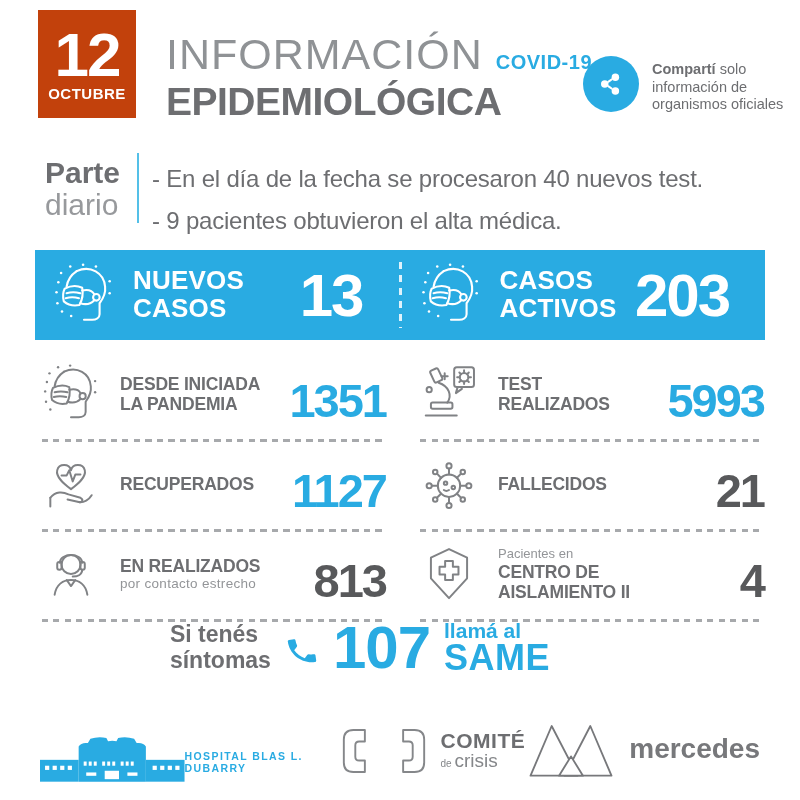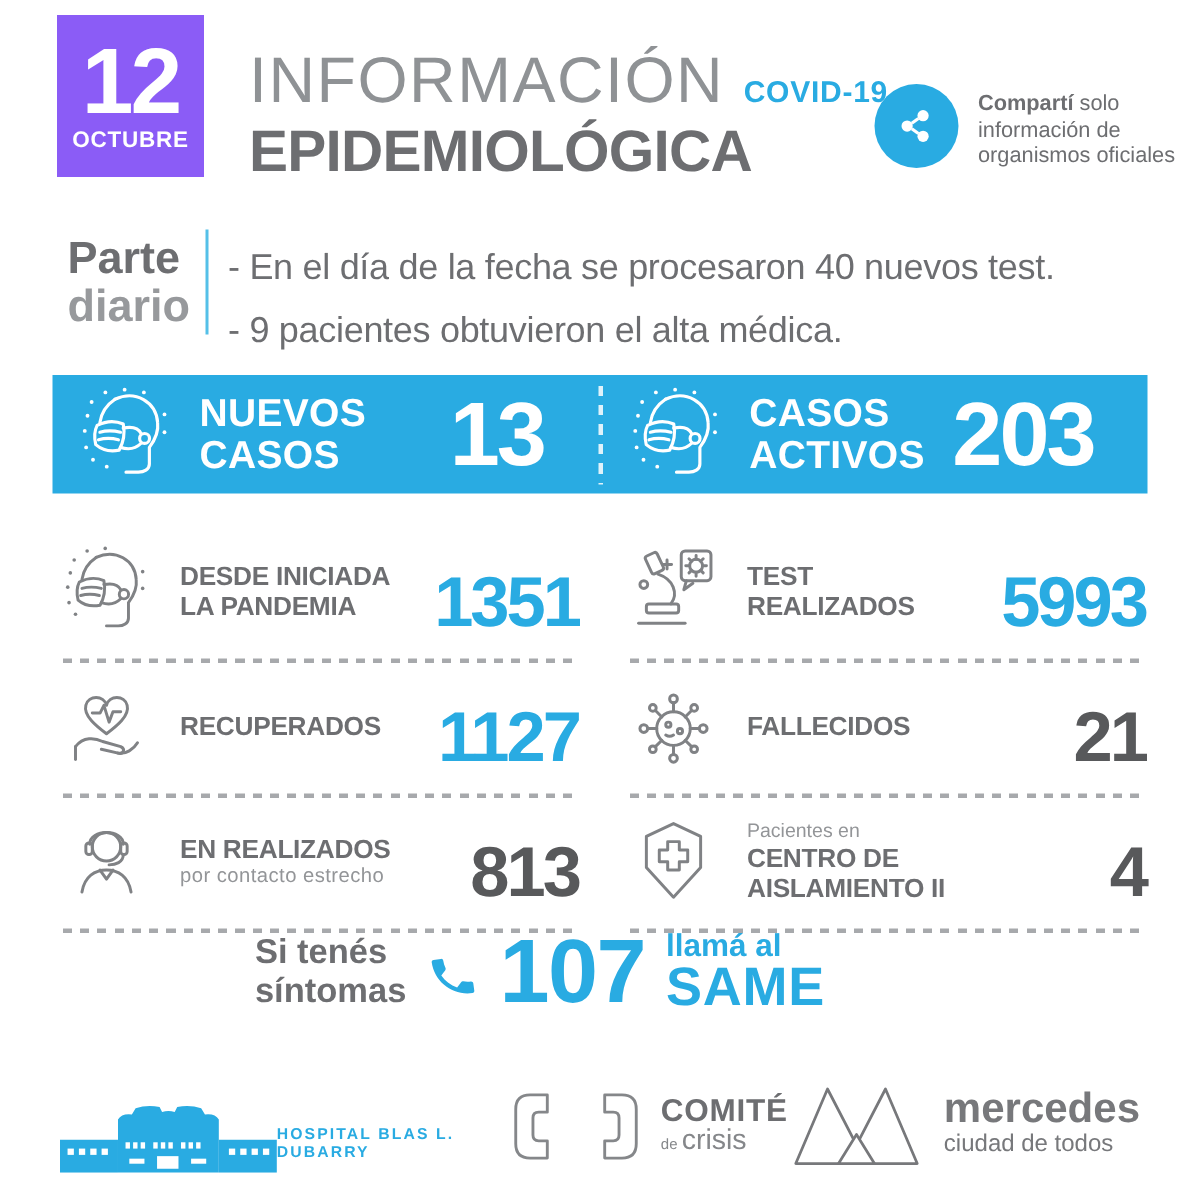--- a/index.html
+++ b/index.html
@@ -3,42 +3,42 @@
 <meta charset="utf-8">
 <style>
   * { margin:0; padding:0; box-sizing:border-box; }
   html,body { background:#e9e9e9; }
   .page {
     position:relative; width:800px; height:800px; background:#ffffff;
     font-family:"Liberation Sans", sans-serif; overflow:hidden; margin:0 auto;
   }
   
   .date-box { position:absolute; left:38px; top:10px; width:98px; height:108px;
-    background:#8b5cf6; color:#fff; display:flex; flex-direction:column;
+    background:#c2410c; color:#fff; display:flex; flex-direction:column;
     align-items:center; justify-content:center; }
   .date-day { font-size:62px; font-weight:bold; line-height:0.95; letter-spacing:-2px; }
   .date-month { font-size:15px; font-weight:bold; letter-spacing:0.5px; margin-top:1px; }
   .title-block { position:absolute; left:166px; top:30px; }
   .title-line1 { display:flex; align-items:baseline; gap:13px; }
   .title-main { font-size:43px; color:#8f9295; letter-spacing:1px; }
   .title-tag { font-size:20px; font-weight:bold; color:#29abe2; letter-spacing:0.5px; }
   .title-line2 { font-size:39px; font-weight:bold; color:#6d6e71; letter-spacing:-0.5px; margin-top:1px; }
   .share { position:absolute; left:583px; top:56px; display:flex; gap:13px; }
   .share-circle { width:56px; height:56px; border-radius:50%; background:#29abe2;
     display:flex; align-items:center; justify-content:center; flex:0 0 auto; }
   .share-text { font-size:14.5px; color:#6d6e71; line-height:1.22; padding-top:5px; }
   .share-text b { font-weight:bold; }
   
   .parte { position:absolute; left:45px; top:158px; }
   .parte-bold { font-size:30px; font-weight:bold; color:#6d6e71; line-height:1.0; }
-  .parte-light { font-size:30px; color:#97999c; line-height:1.1;font-weight:bold; }
+  .parte-light { font-size:30px; color:#97999c; line-height:1.1; }
   .parte-divider { position:absolute; left:137px; top:153px; width:2px; height:70px; background:#54c0e8; }
   .bullets { position:absolute; left:152px; top:158px; font-size:24px; color:#6d6e71; line-height:1.75; letter-spacing:-0.2px; }
   
-  .banner { position:absolute; left:35px; top:250px; width:730px; height:79px;
+  .banner { position:absolute; left:35px; top:250px; width:730px; height:90px;
     background:#29abe2; display:flex; align-items:center; }
   .banner-half { flex:1; display:flex; align-items:center; height:100%; padding:0 10px 0 16px; }
   .banner-icon { width:66px; height:66px; color:#fff; flex:0 0 auto; }
   .banner-label { margin-left:16px; color:#fff; font-weight:bold; font-size:26px; line-height:1.07; letter-spacing:0.2px; }
   .banner-value { margin-left:auto; margin-right:26px; color:#fff; font-weight:bold; font-size:60px; letter-spacing:-2px; }
   .banner-divider { width:3px; height:66px; flex:0 0 auto;
     background:repeating-linear-gradient(180deg,#ffffff 0 7px, transparent 7px 13px); opacity:0.85; }
   
   .stats { position:absolute; left:40px; top:352px; width:726px;
     display:grid; grid-template-columns:1fr 1fr; column-gap:30px; }
@@ -404,18 +404,17 @@
     <div class="logo-mercedes">
       <svg width="92" height="62" viewBox="0 0 100 66">
         <g fill="none" stroke="#77787b" stroke-width="2" stroke-linejoin="round">
           <path d="M6 62 L29 8 L57 62 Z"></path>
           <path d="M43 62 L71 8 L94 62 Z"></path>
         </g>
         <path d="M37 62 L50 41 L63 62 Z" fill="#ffffff" stroke="#77787b" stroke-width="2" stroke-linejoin="round"></path>
       </svg>
       <div>
         <div class="mercedes-title">mercedes</div>
-        <div class="mercedes-sub">ciudad de todos</div>
       </div>
     </div>
   </div>
 
 </div>
 
 </body></html>

